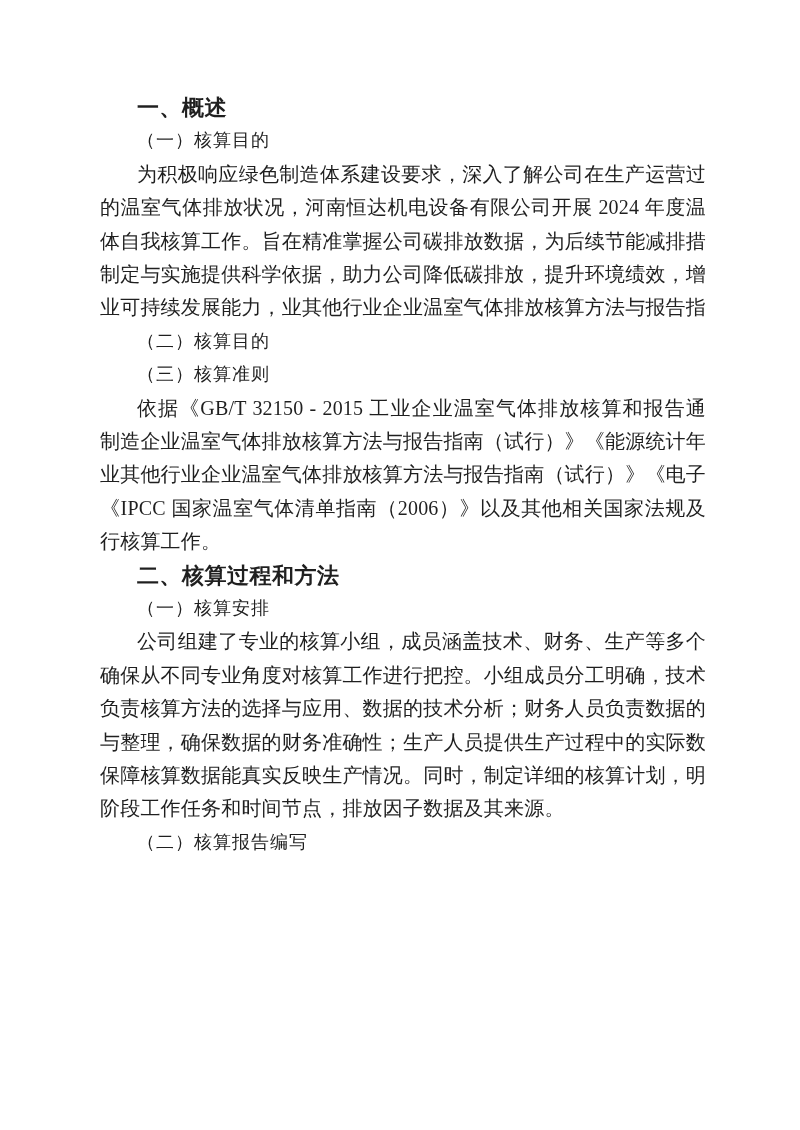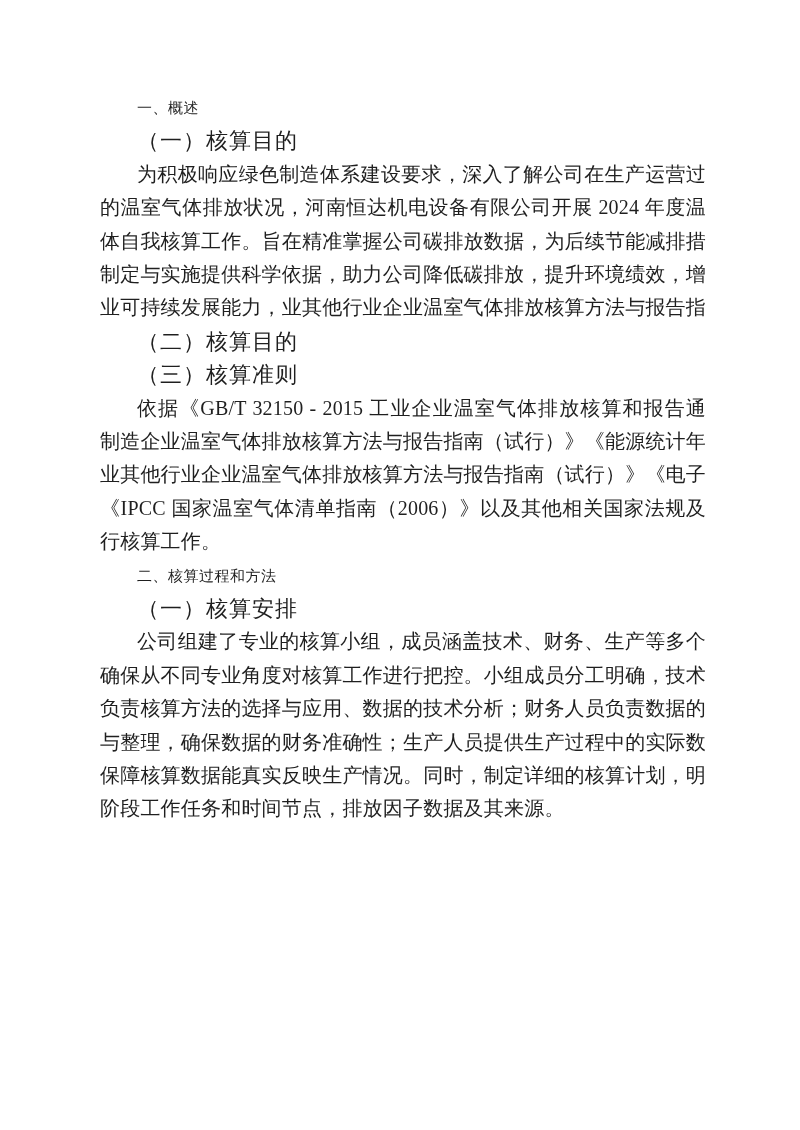--- a/index.html
+++ b/index.html
@@ -18,29 +18,29 @@
     overflow: hidden;
   }
   .content {
     position: absolute;
     left: 100px;
     top: 91px;
     width: 606px;
   }
   .h1 {
     font-family: "Liberation Sans", "DejaVu Sans", sans-serif;
-    font-weight: normal;
-    font-size: 15px;
+    font-weight: bold;
+    font-size: 22px;
     line-height: 33.4px;
     letter-spacing: 0.5px;
     text-indent: 37px;
     white-space: nowrap;
   }
   .h2 {
-    font-size: 22px;
+    font-size: 18px;
     line-height: 33.4px;
     letter-spacing: 1px;
     text-indent: 37px;
     white-space: nowrap;
   }
   .para { width: 606px; }
   .line {
     font-size: 20px;
     line-height: 33.4px;
     letter-spacing: 0.2px;
@@ -90,15 +90,16 @@
 
     <div class="para">
       <div class="line first">公司组建了专业的核算小组，成员涵盖技术、财务、生产等多个部门，</div>
       <div class="line">确保从不同专业角度对核算工作进行把控。小组成员分工明确，技术人员</div>
       <div class="line">负责核算方法的选择与应用、数据的技术分析；财务人员负责数据的收集</div>
       <div class="line">与整理，确保数据的财务准确性；生产人员提供生产过程中的实际数据，</div>
       <div class="line">保障核算数据能真实反映生产情况。同时，制定详细的核算计划，明确各</div>
       <div class="line last">阶段工作任务和时间节点，排放因子数据及其来源。</div>
     </div>
 
+    <div class="h2">（二）核算报告编写</div>
 
   </div>
 </div>
 
 </body></html>

